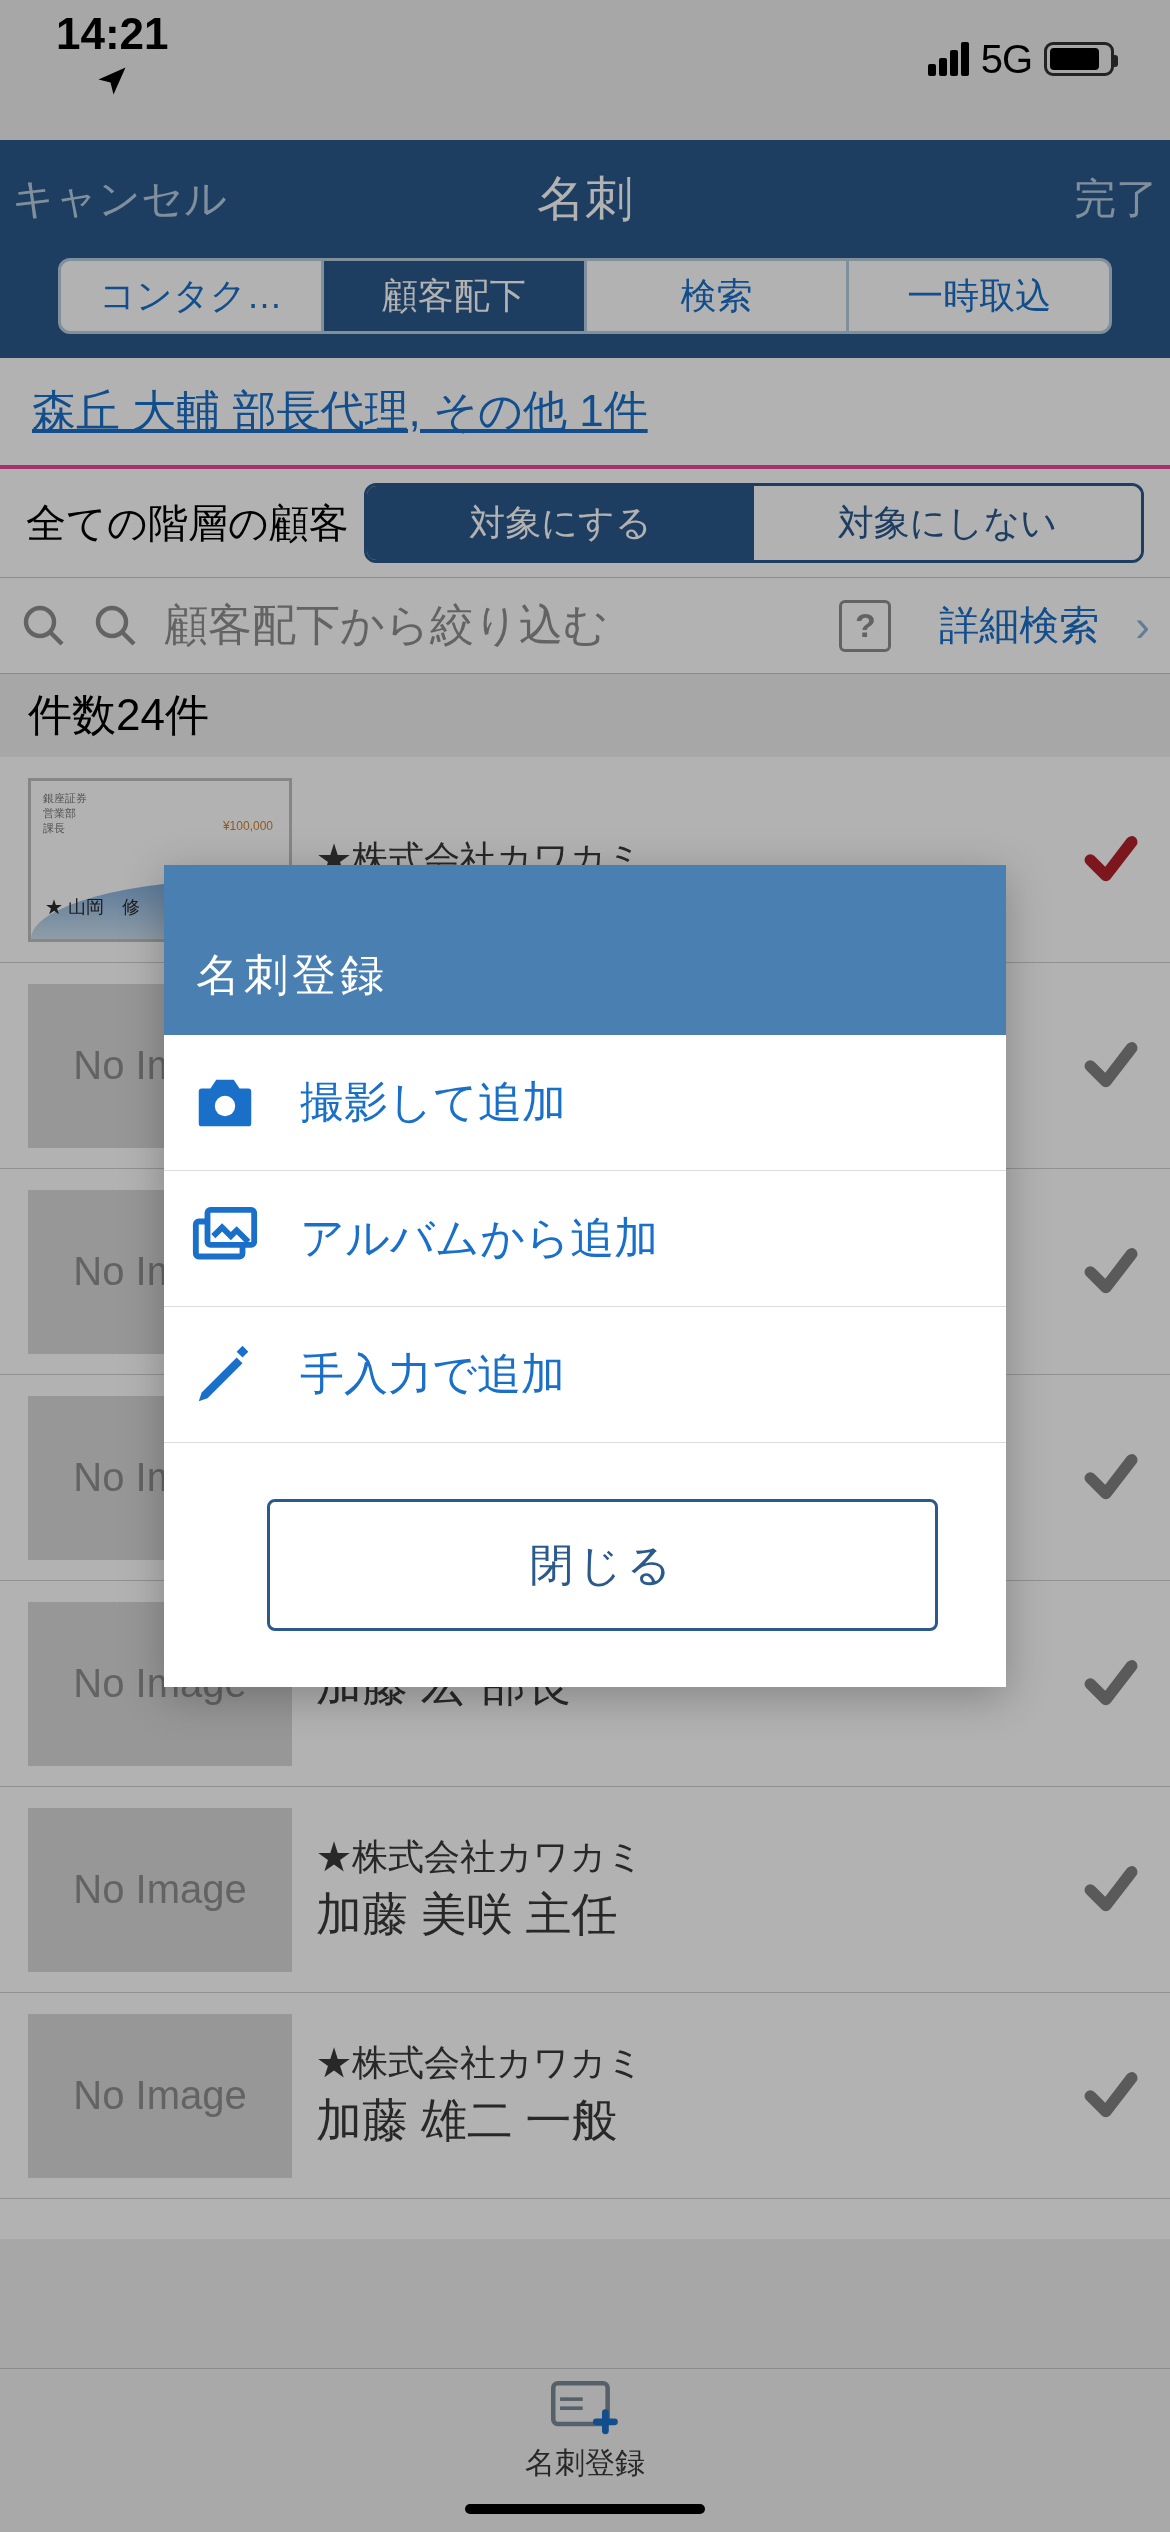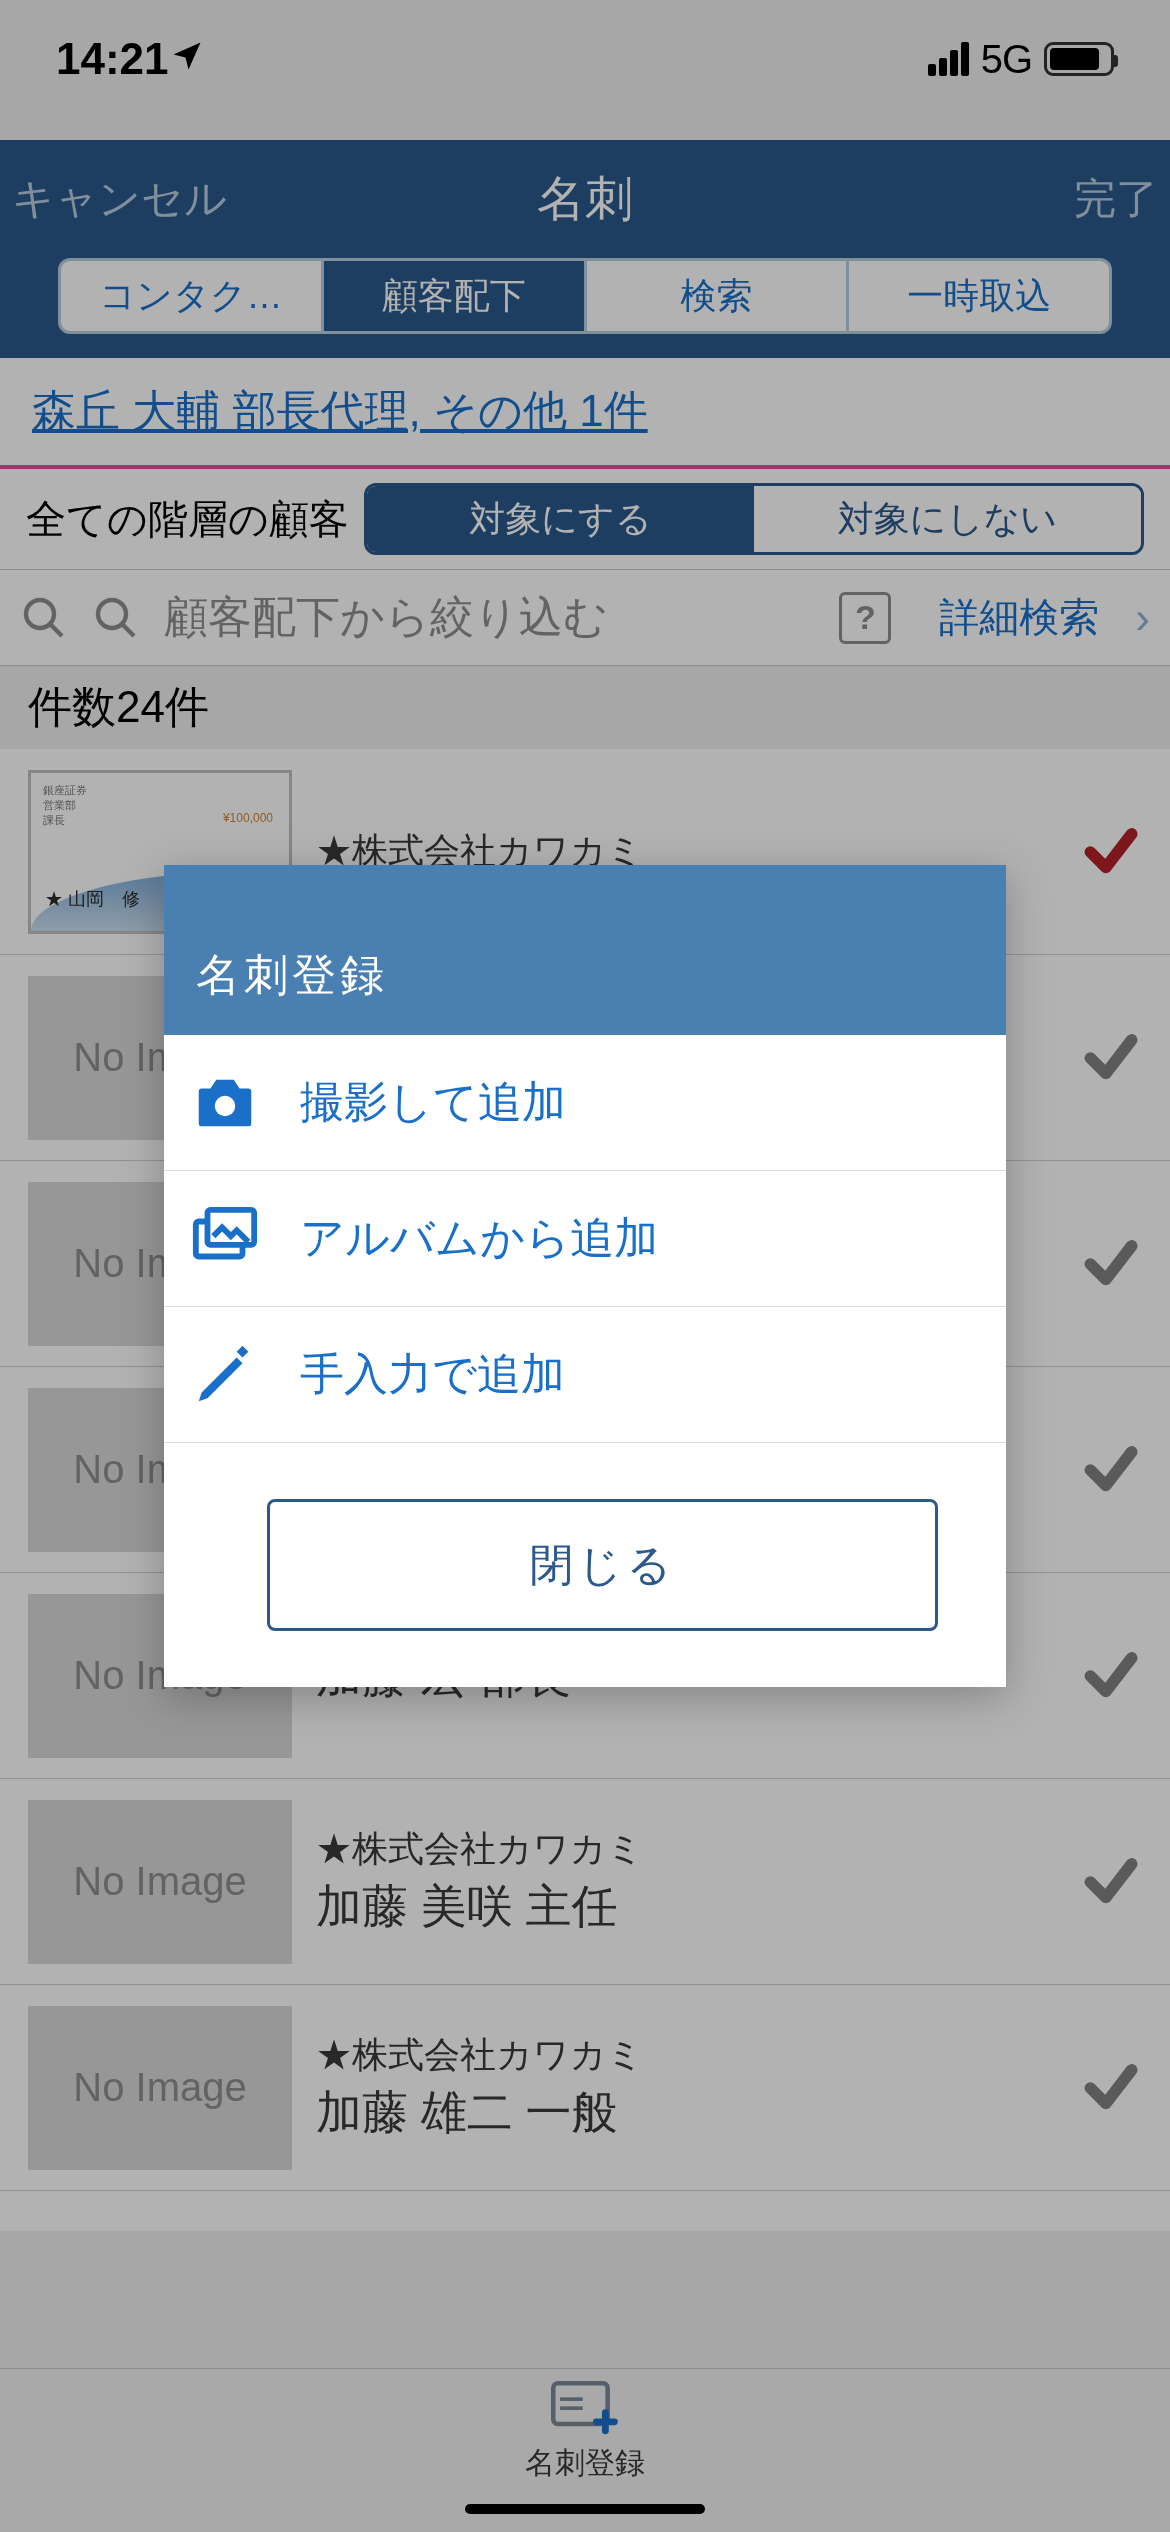--- a/index.html
+++ b/index.html
@@ -1,20 +1,20 @@
 <!DOCTYPE html>
 <html><head>
 <meta charset="utf-8">
 <style>
   * { margin: 0; padding: 0; box-sizing: border-box; -webkit-font-smoothing: antialiased; }
   html, body { width: 1170px; height: 2532px; font-family: -apple-system, "Hiragino Sans", sans-serif; background: #efefef; }
 
   
   .status-bar { height: 140px; display: flex; justify-content: space-between; align-items: center; padding: 0 56px 22px; }
-  .status-left { display: flex; align-items: center; font-size: 44px; font-weight: 700; }
+  .status-left { display: flex; align-items: center; font-size: 44px; font-weight: 700; flex-direction: column; }
   .status-right { display: flex; align-items: center; gap: 12px; }
   .signal { display: flex; align-items: flex-end; gap: 3px; }
   .sig-bar { width: 8px; background: #000; border-radius: 2px; }
   .sig-bar.b1 { height: 12px; } .sig-bar.b2 { height: 18px; } .sig-bar.b3 { height: 26px; } .sig-bar.b4 { height: 34px; }
   .net-label { font-size: 40px; font-weight: 500; letter-spacing: -1px; }
   .battery { width: 70px; height: 34px; border: 3px solid #333; border-radius: 9px; position: relative; padding: 3px; }
   .battery::after { content:""; position:absolute; right:-7px; top:10px; width:4px; height:12px; background:#333; border-radius:0 3px 3px 0; }
   .battery-fill { width: 85%; height: 100%; background:#000; border-radius:4px; }
   .loc-arrow { display:inline-block; }
 
@@ -32,21 +32,21 @@
   .seg-tabs .tab:first-child { border-radius:12px 0 0 12px; }
   .seg-tabs .tab:last-child { border-radius:0 12px 12px 0; }
   .seg-tabs .tab.active { background:#2c598c; color:#fff; }
 
   
   .selected-bar { background:#fff; padding: 24px 32px; font-size:44px; color:#1a6fc9; border-bottom:4px solid #ec4899;text-decoration:underline; }
 
   
   .target-row { background:#fff; display:flex; align-items:center; padding: 14px 26px; border-bottom:1px solid #c9c9c9; }
   .target-label { font-size:40px; color:#000; flex:1; }
-  .target-toggle { display:flex; height:72px; border:3px solid #2c598c; border-radius:12px; overflow:hidden; width: 780px; }
+  .target-toggle { display:flex; height:80px; border:3px solid #2c598c; border-radius:12px; overflow:hidden; width: 780px; }
   .target-toggle .tgl { flex:1; display:flex; align-items:center; justify-content:center; font-size:36px; cursor:pointer; }
   .target-toggle .tgl.on { background:#2c598c; color:#fff; }
   .target-toggle .tgl.off { background:#fff; color:#2c598c; }
 
   
   .search-row { background:#fff; display:flex; align-items:center; padding: 18px 20px; border-bottom:1px solid #c9c9c9; gap:24px; }
   .search-icon { width:48px; height:48px; }
   .search-icon svg { width:100%; height:100%; }
   .search-placeholder { font-size:44px; color:#8f8f8f; flex:1; }
   .help-box { width:52px; height:52px; border:3px solid #8f8f8f; border-radius:6px; display:flex; align-items:center; justify-content:center; font-size:34px; color:#8f8f8f; font-weight:600; }

